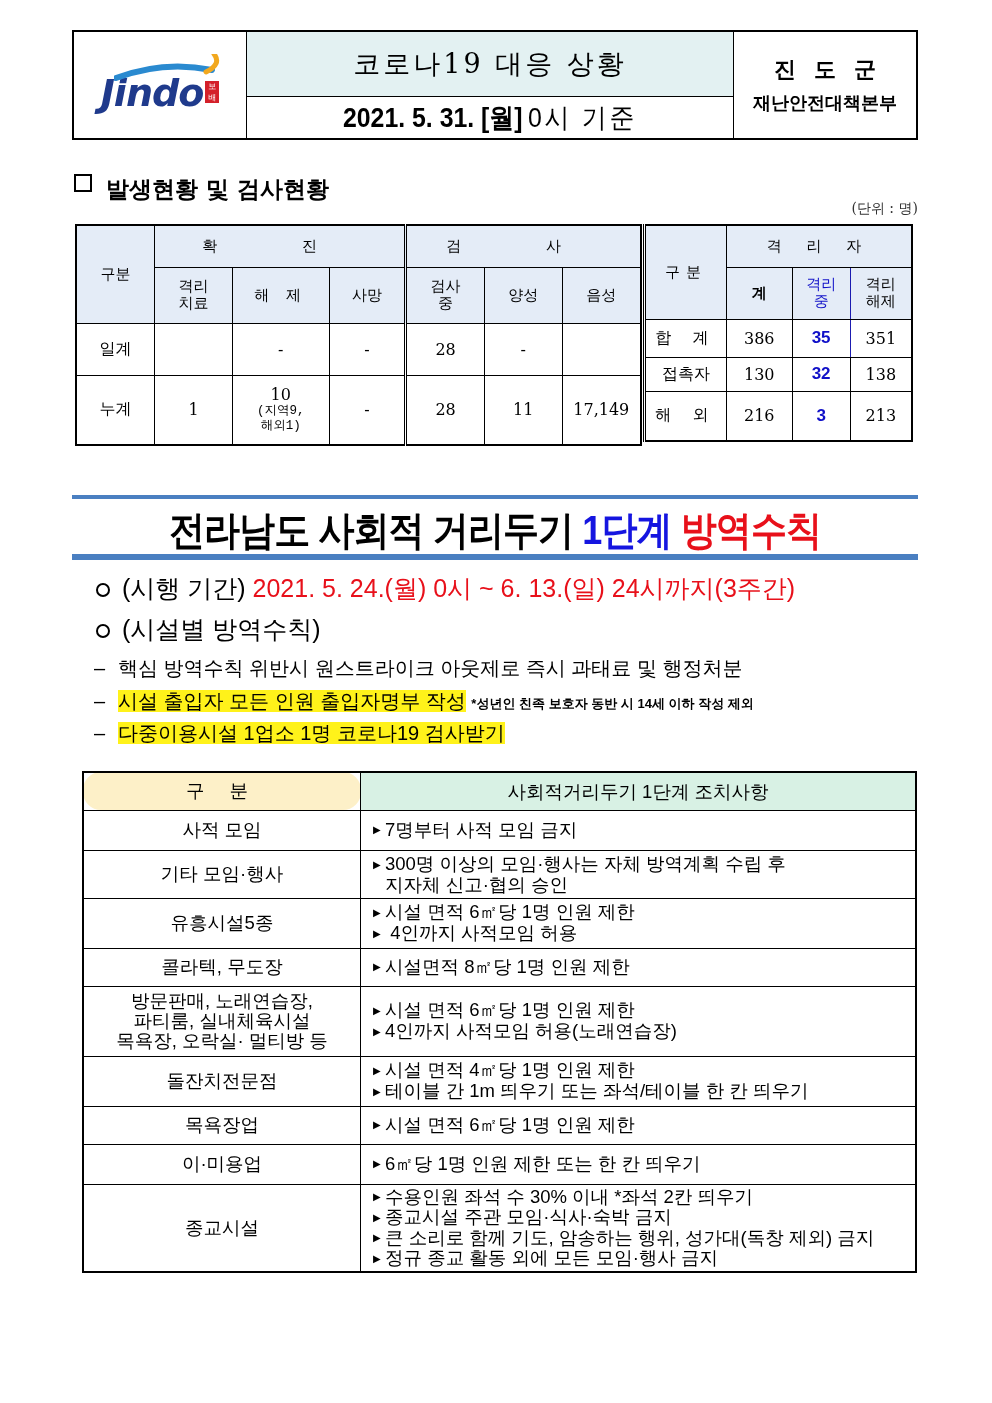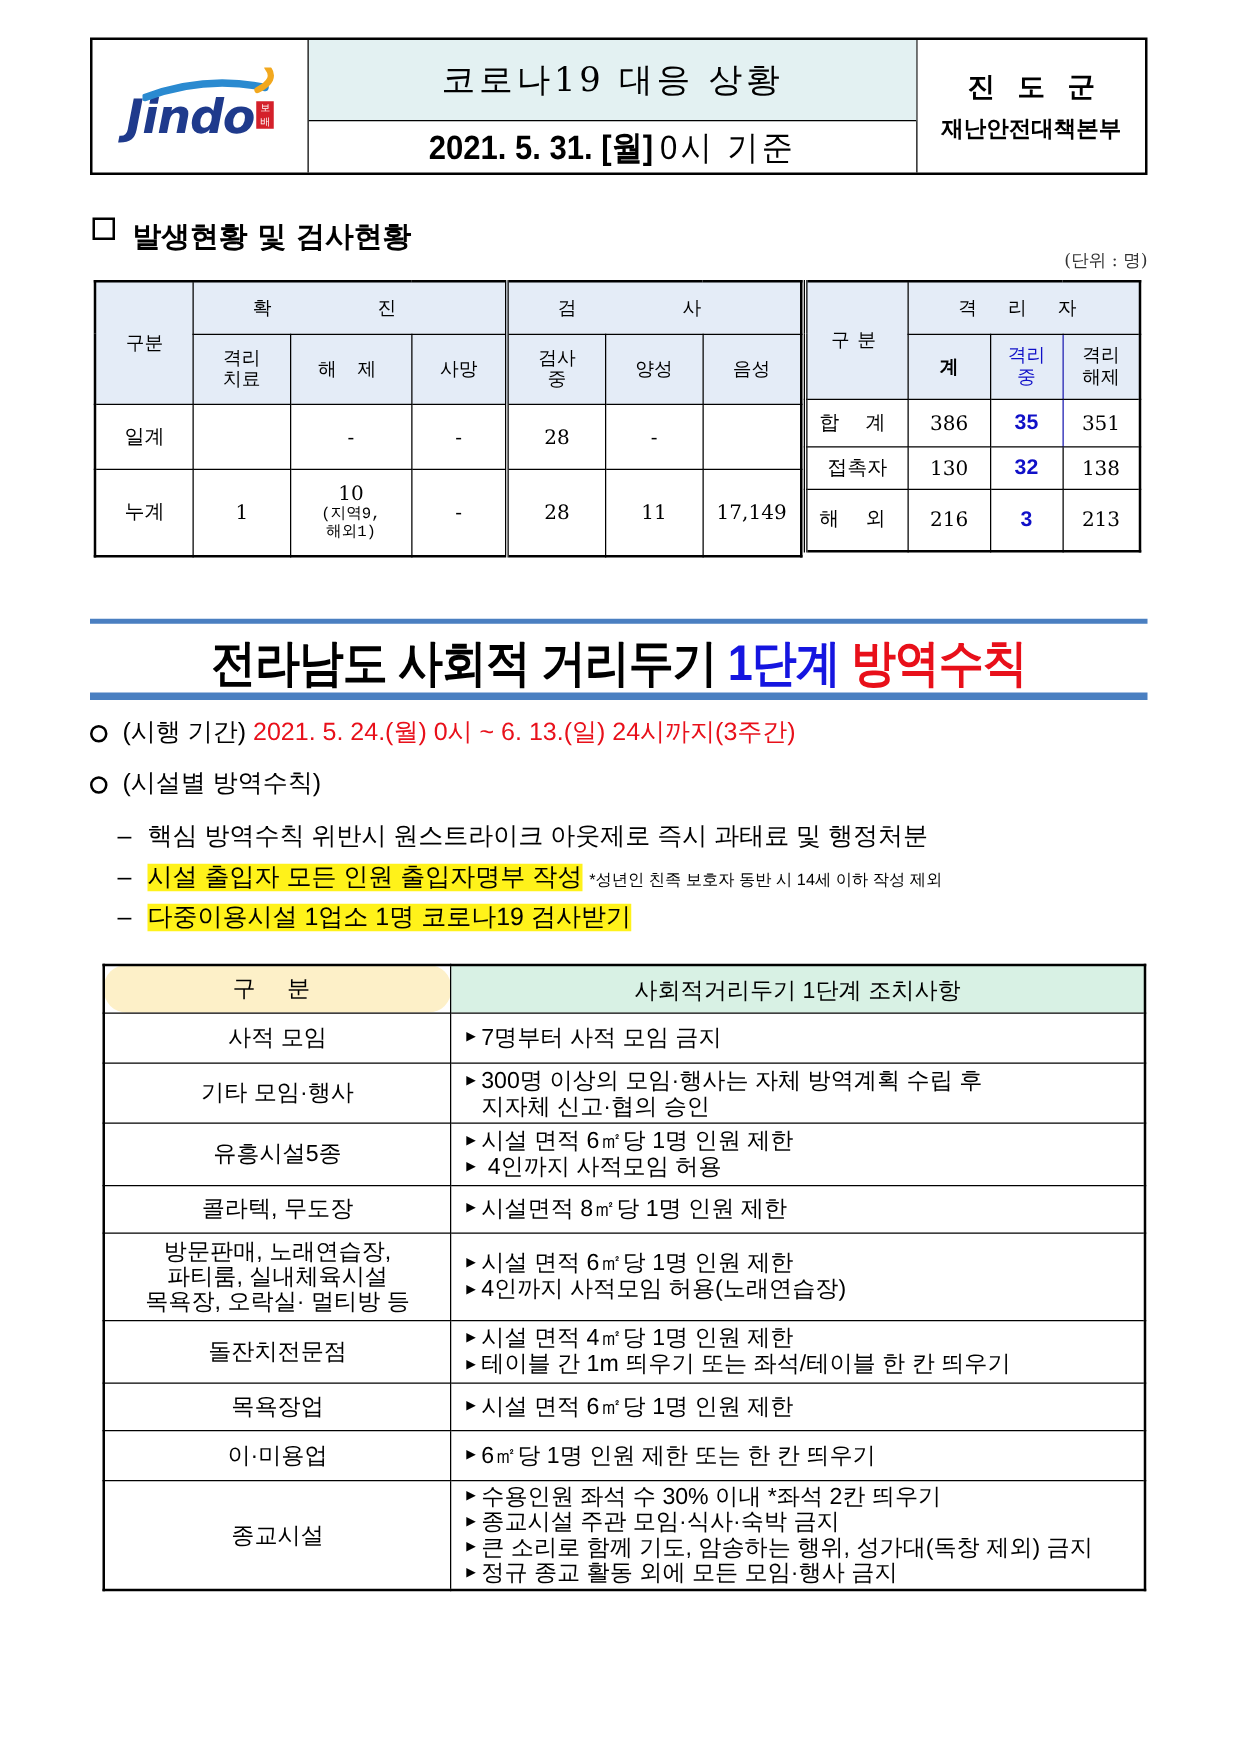--- a/index.html
+++ b/index.html
@@ -41,27 +41,27 @@
   .t2 .lbl { letter-spacing: 8px; }
 
   
   .bar { left: 72px; width: 846px; height: 4px; background: #4a7fc1; }
   .bar.thick { height: 6px; }
   .banner { left: 72px; top: 503px; width: 846px; text-align: center; font-family: "Liberation Sans", sans-serif; font-weight: bold; font-size: 40px; letter-spacing: -1px; transform: scaleX(0.9); }
   .banner .b { color: #1515e0; }
   .banner .r { color: #e8101a; }
 
   
-  .line { left: 72px; font-family: "Liberation Sans", sans-serif; font-size: 20px; white-space: nowrap; }
+  .line { left: 96px; font-family: "Liberation Sans", sans-serif; font-size: 25px; white-space: nowrap; }
   .line .o { display: inline-block; width: 14px; height: 14px; border: 2px solid #000; border-radius: 50%; margin-right: 12px; vertical-align: middle; box-sizing: border-box; }
   .line .red { color: #e8101a; }
   .dash { left: 94px; font-family: "Liberation Sans", sans-serif; font-size: 20px; white-space: nowrap; }
   .dash .d { display: inline-block; width: 24px; }
   .hl { background: #fff21a; }
-  .note { font-size: 13px; font-weight: normal; }
+  .note { font-size: 13px; font-weight: bold; }
 
   
   .t3 { left: 82px; top: 771px; width: 835px; border: 2.5px solid #000; font-family: "Liberation Sans", sans-serif; }
   .t3 td { border: 1px solid #000; font-size: 18.5px; padding: 0; vertical-align: middle; }
   .t3 .c1 { width: 276px; text-align: center; line-height: 20px; }
   .t3 .c2 { padding-left: 12px; line-height: 19px; margin-left: 41px; }
   .t3 .hy { background: #fdf0c8; border-radius: 18px; }
   .t3 .hg { background: #d8f1e4; text-align: center; }
   .tri { font-size: 10px; display: inline-block; width: 12px; vertical-align: middle; position: relative; top: -1px; }
 </style>

